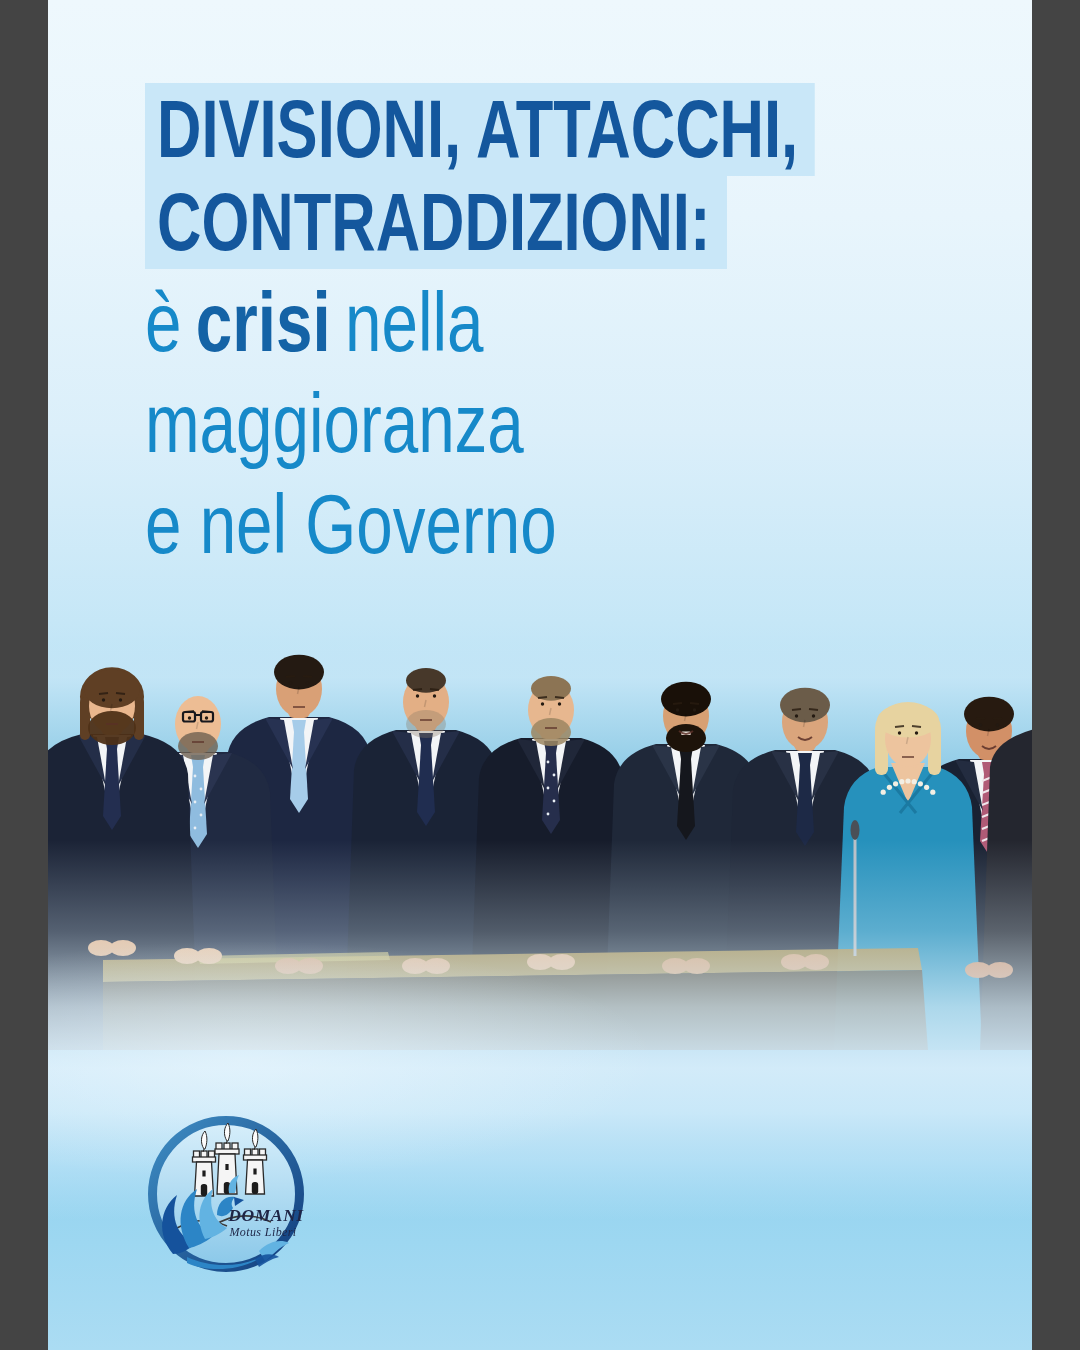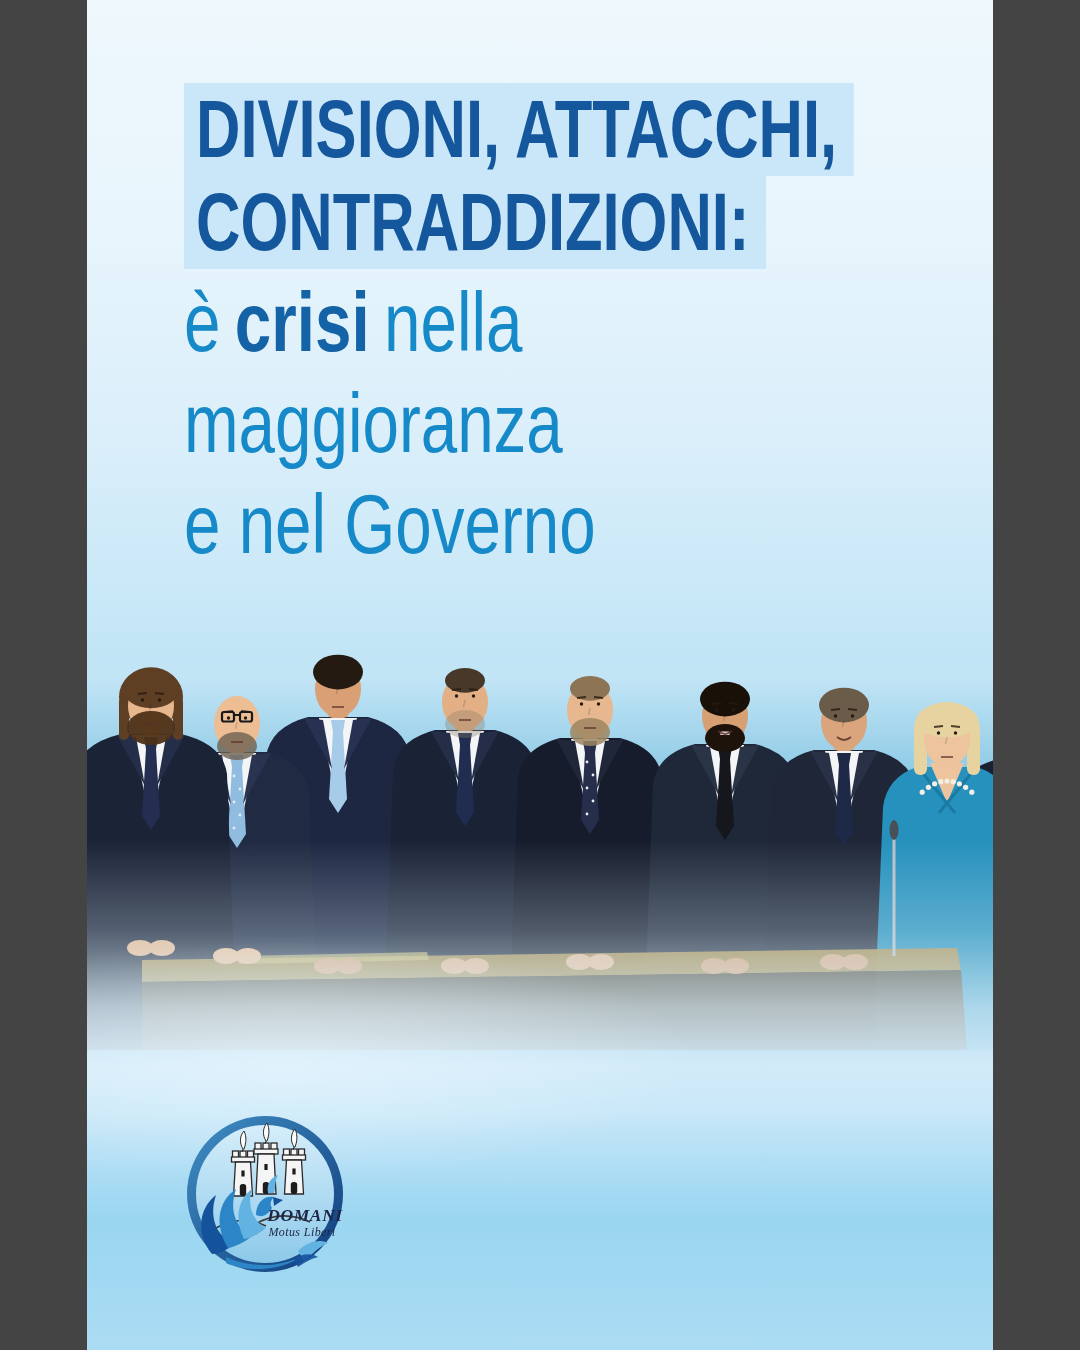--- a/index.html
+++ b/index.html
@@ -1,17 +1,17 @@
 <!DOCTYPE html>
 <html><head>
 <meta charset="utf-8">
 <style>
   html,body{margin:0;padding:0;background:#444;}
   .canvas{
-    position:relative;width:906px;height:1350px;overflow:hidden;margin:0 auto;
+    position:relative;width:984px;height:1350px;overflow:hidden;margin:0 auto;
     font-family:"Liberation Sans",sans-serif;
     background:linear-gradient(180deg,
       #eef8fd 0%, #e8f5fc 16%, #dbeffa 32%, #c6e7f7 46%,
       #abddf3 59%, #95d3ef 70%, #8dd0ee 82%, #9dd7f1 92%, #abdcf3 100%);
   }
   
   .headline{position:absolute;left:97px;top:83px;z-index:6;transform:scaleX(.75);transform-origin:left top;}
   .hl-line{
     display:table;background:#c9e7f8;color:#14579d;
     font-weight:700;font-size:82px;line-height:84px;letter-spacing:0;

